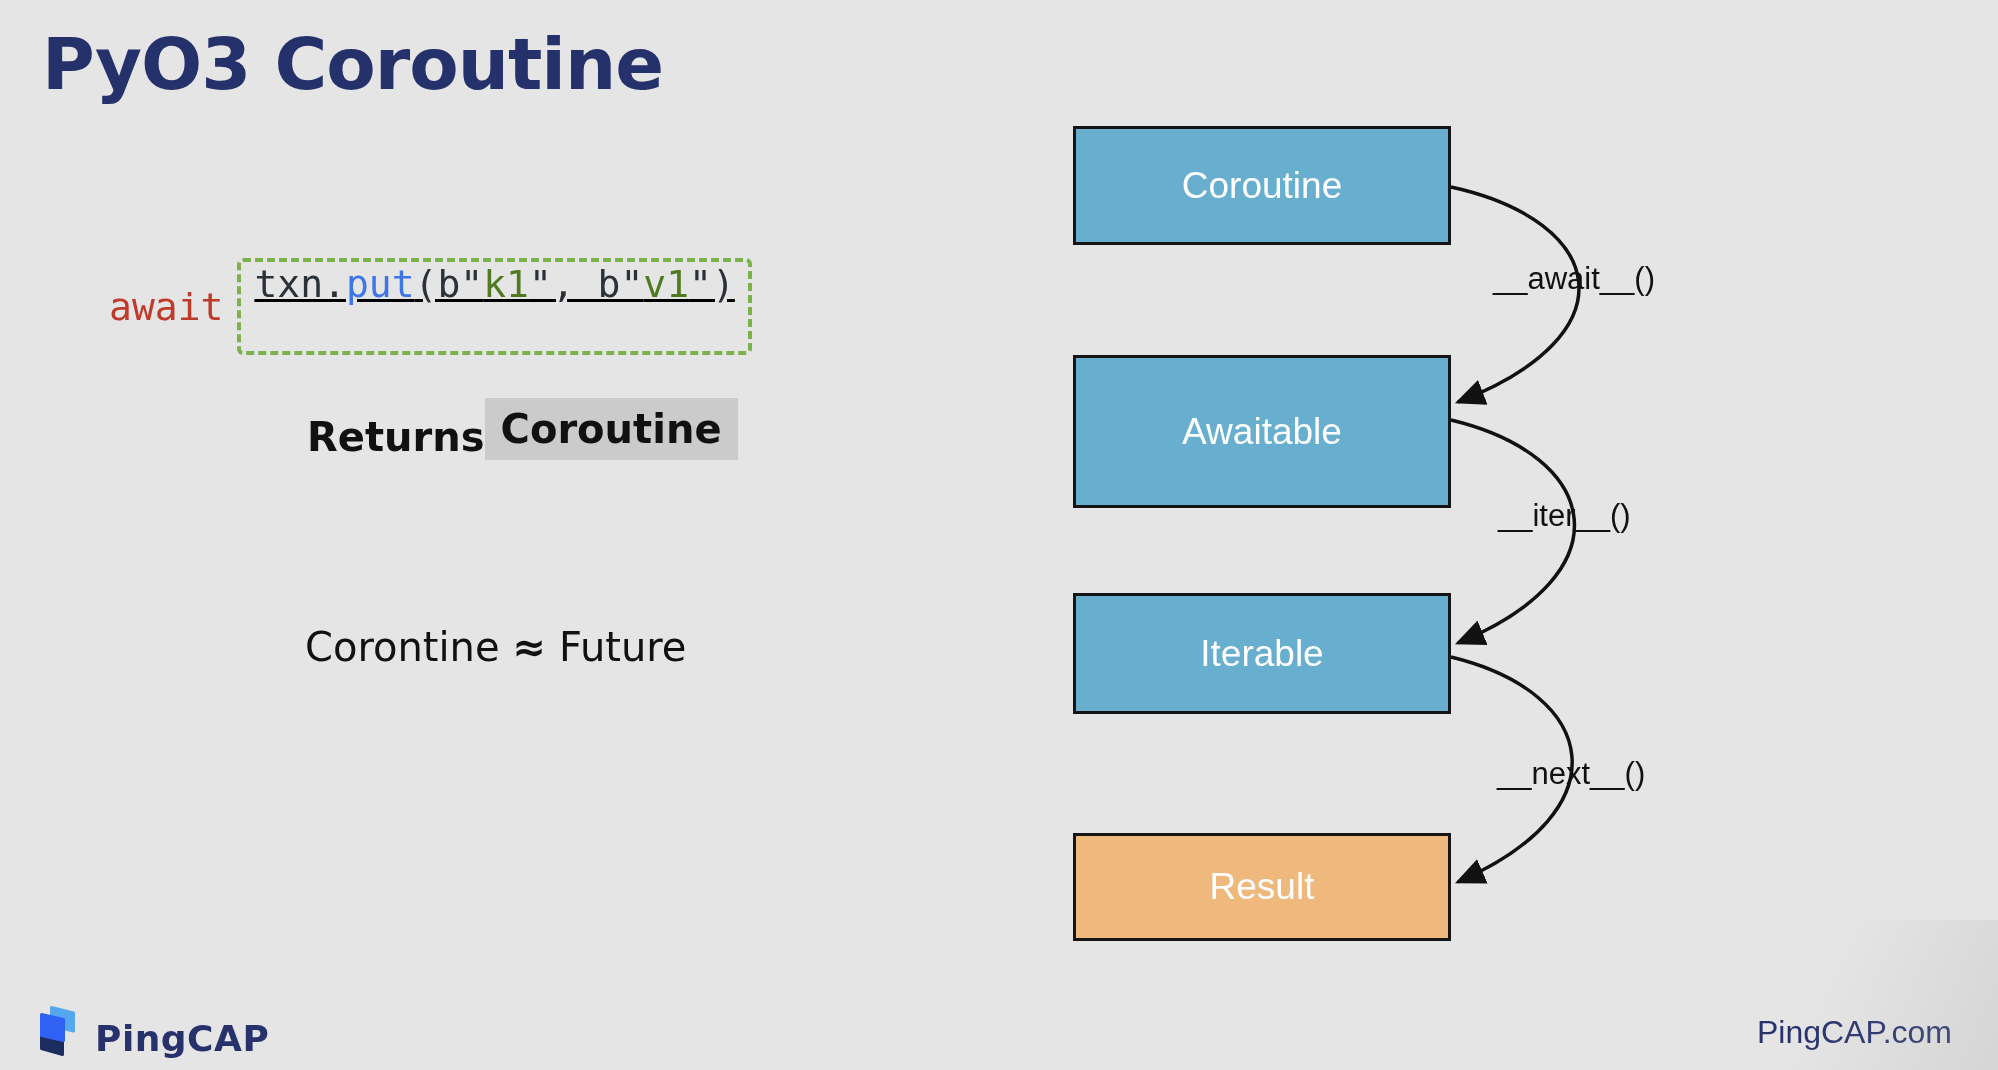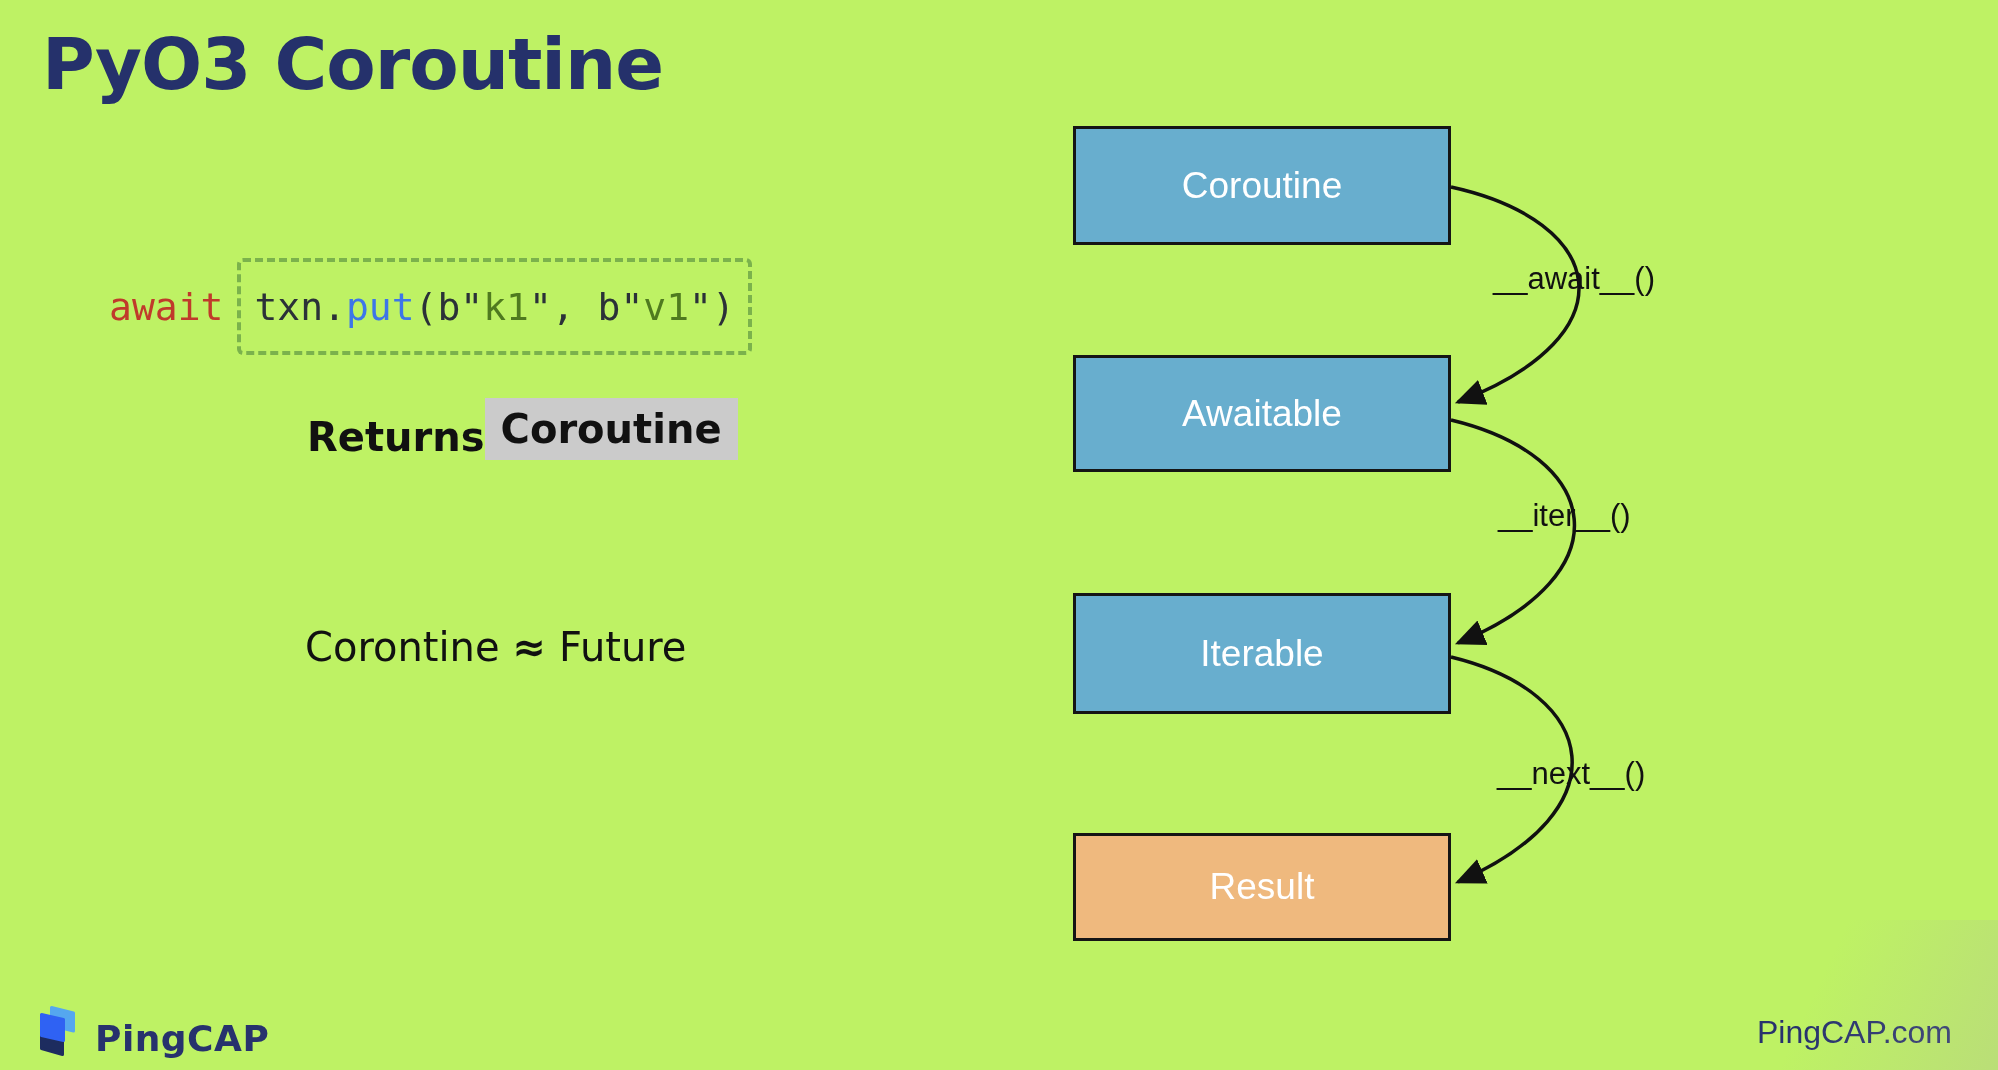--- a/index.html
+++ b/index.html
@@ -1,21 +1,21 @@
 <!DOCTYPE html>
 <html style="--title-navy: #25316B; --box-blue: #68AECE; --box-orange: #EFB97E; --box-border: #151515; --chip-bg: #CBCBCB; --dashed-green: #7BB24C; --code-keyword: #C03A2B; --code-fn: #3D76E8; --code-str: #4F7A1F; --code-plain: #2B3138; --navy: #27326D; --arrow-black: #111111; --logo-light-blue: #55A7EF; --logo-blue: #2F62F3; --logo-navy: #1D2C5F;"><head>
 <meta charset="utf-8">
 <style>
   * { margin: 0; padding: 0; box-sizing: border-box; }
   html, body { background: #ffffff; }
   .slide {
     position: relative;
     width: 1998px;
     height: 1070px;
-    background: #bef264;
+    background: #e5e5e5;
     overflow: hidden;
     font-family: "DejaVu Sans", "Liberation Sans", sans-serif;
   }
 
   
   .title {
     position: absolute;
     left: 42px;
     top: 22px;
     font-size: 72px;
@@ -38,23 +38,24 @@
   }
   .kw    { color: var(--code-keyword, #C03A2B); }
   .fn    { color: var(--code-fn, #3D76E8); }
   .str   { color: var(--code-str, #4F7A1F); }
   .plain { color: var(--code-plain, #2B3138); }
   .dashed-box {
     margin-left: 14px;
     height: 97px;
     padding: 0 13px;
     display: flex;
-    align-items: center;
+    align-items: flex-start;
     border: 4px dashed var(--dashed-green, #7BB24C);
     border-radius: 6px;
+    text-decoration: underline;
   }
 
   
   .returns-row {
     position: absolute;
     left: 307px;
     top: 398px;
     height: 62px;
     display: flex;
     align-items: flex-end;
@@ -93,21 +94,21 @@
     display: flex;
     align-items: center;
     justify-content: center;
     font-family: "Liberation Sans", sans-serif;
     font-size: 37px;
     color: #ffffff;
   }
   .dbox.blue   { background: var(--box-blue, #68AECE); }
   .dbox.orange { background: var(--box-orange, #EFB97E); }
   .b0 { top: 126px; height: 119px; }
-  .b1 { top: 355px; height: 117px; }
+  .b1 { top: 355px; height: 153px; }
   .b2 { top: 593px; height: 121px; }
   .b3 { top: 833px; height: 108px; }
 
   
   .arrows {
     position: absolute;
     left: 0; top: 0;
     width: 1998px;
     height: 1070px;
     pointer-events: none;

